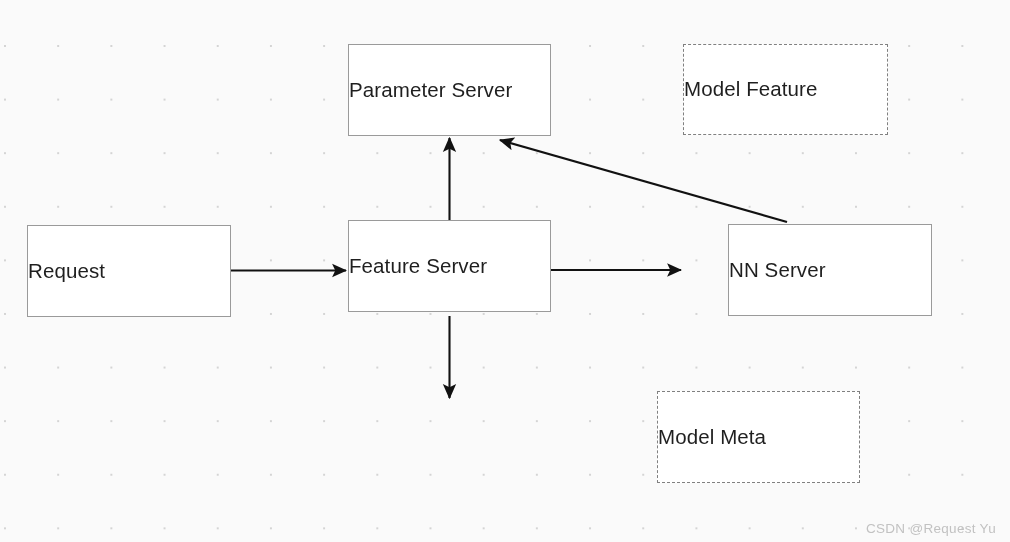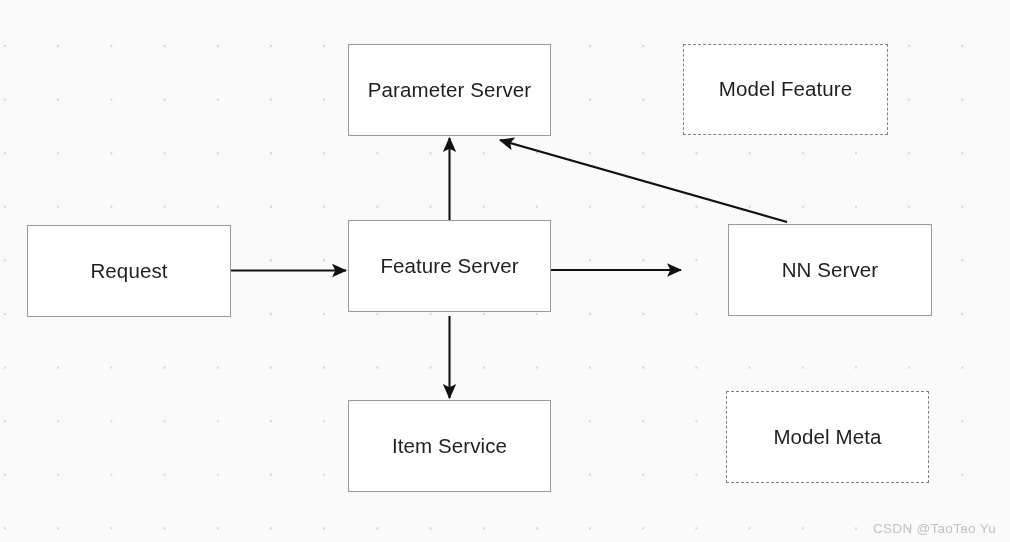--- a/index.html
+++ b/index.html
@@ -25,21 +25,21 @@
     top: 0;
     width: 1010px;
     height: 542px;
     pointer-events: none;
   }
   .node {
     position: absolute;
     box-sizing: border-box;
     display: flex;
     align-items: center;
-    justify-content: center;
+    justify-content: flex-start;
     background: #ffffff;
     color: #1f1f1f;
     font-size: 20.5px;
     line-height: 1.2;
     letter-spacing: 0.1px;
     white-space: nowrap;
   }
   .node.solid {
     border: 1.6px solid #9a9a9a;
   }
@@ -96,23 +96,20 @@
   </div>
 
   <div class="node solid" style="left:348px; top:220px; width:203px; height:92px;">
     <span class="node-label">Feature Server</span>
   </div>
 
   <div class="node solid" style="left:683px; top:224px; width:204px; height:92px;margin-left:45px;">
     <span class="node-label">NN Server</span>
   </div>
 
-  <div class="node solid" style="left:348px; top:400px; width:203px; height:92px;">
-    <span class="node-label">Item Service</span>
-  </div>
 
-  <div class="node dashed" style="left:726px; top:391px; width:203px; height:92px;">
+  <div class="node dashed" style="left:657px; top:391px; width:203px; height:92px;">
     <span class="node-label">Model Meta</span>
   </div>
 
-  <div id="watermark">CSDN @TaoTao Yu</div>
+  <div id="watermark">CSDN @Request Yu</div>
 
 </div>
 
 </body></html>

